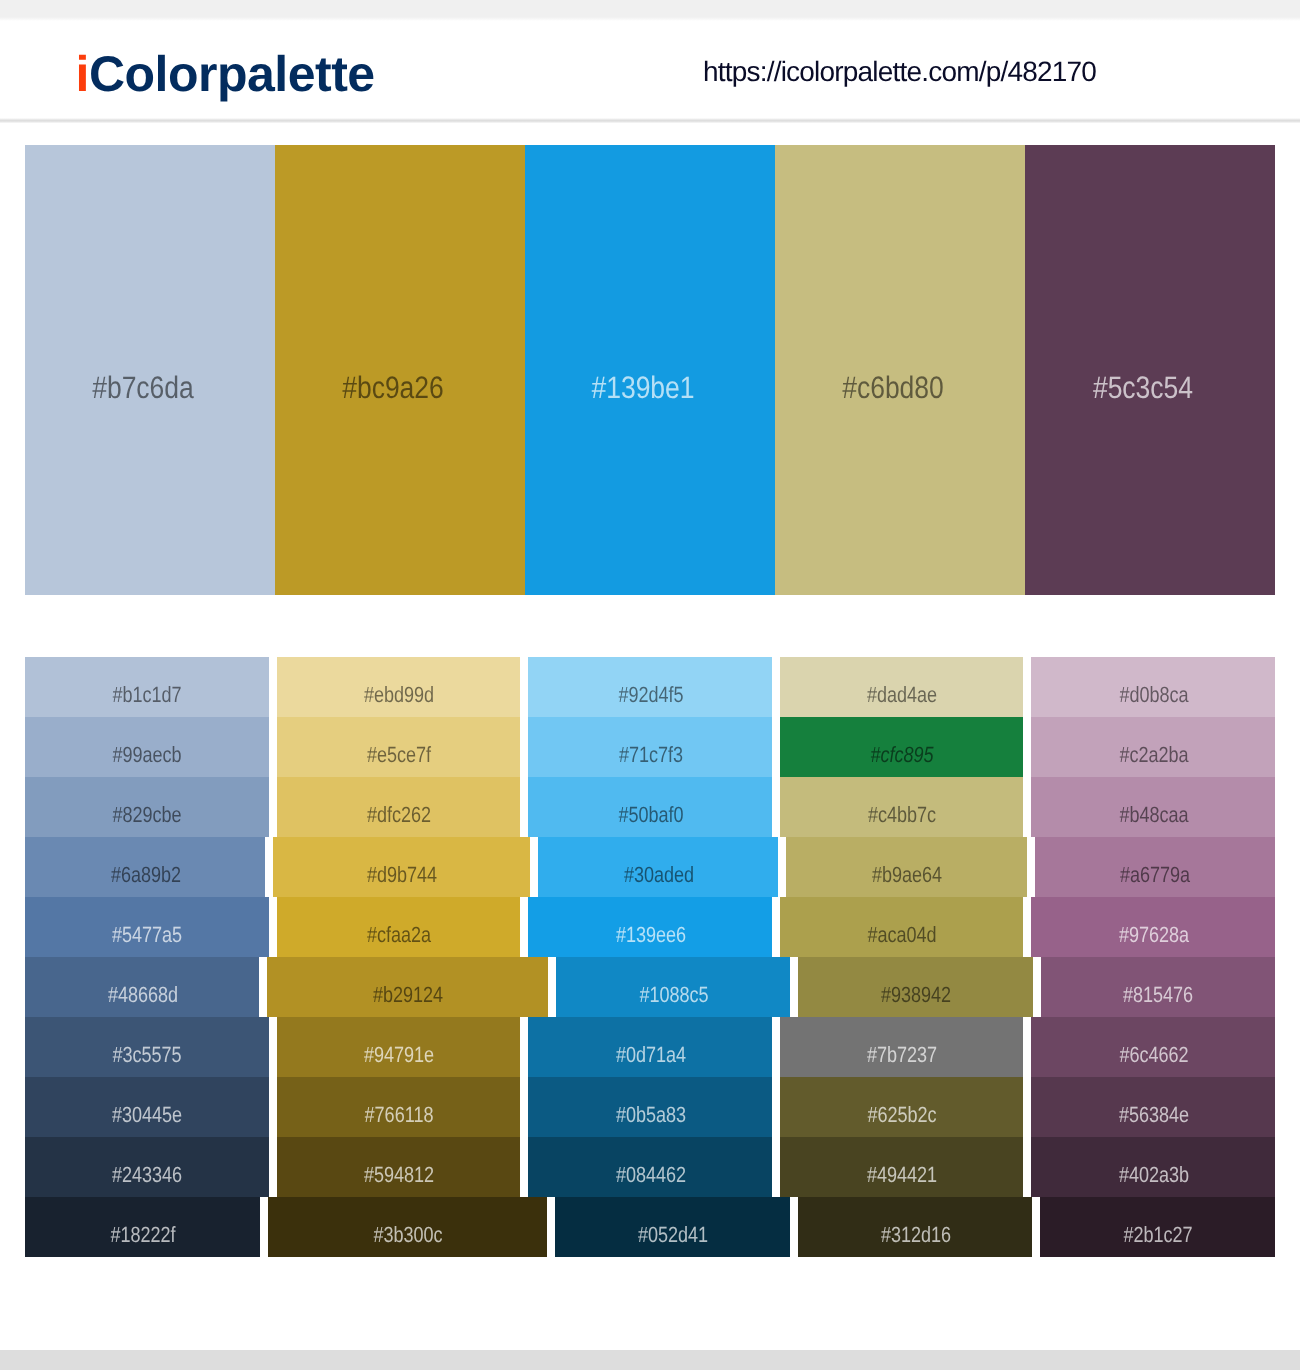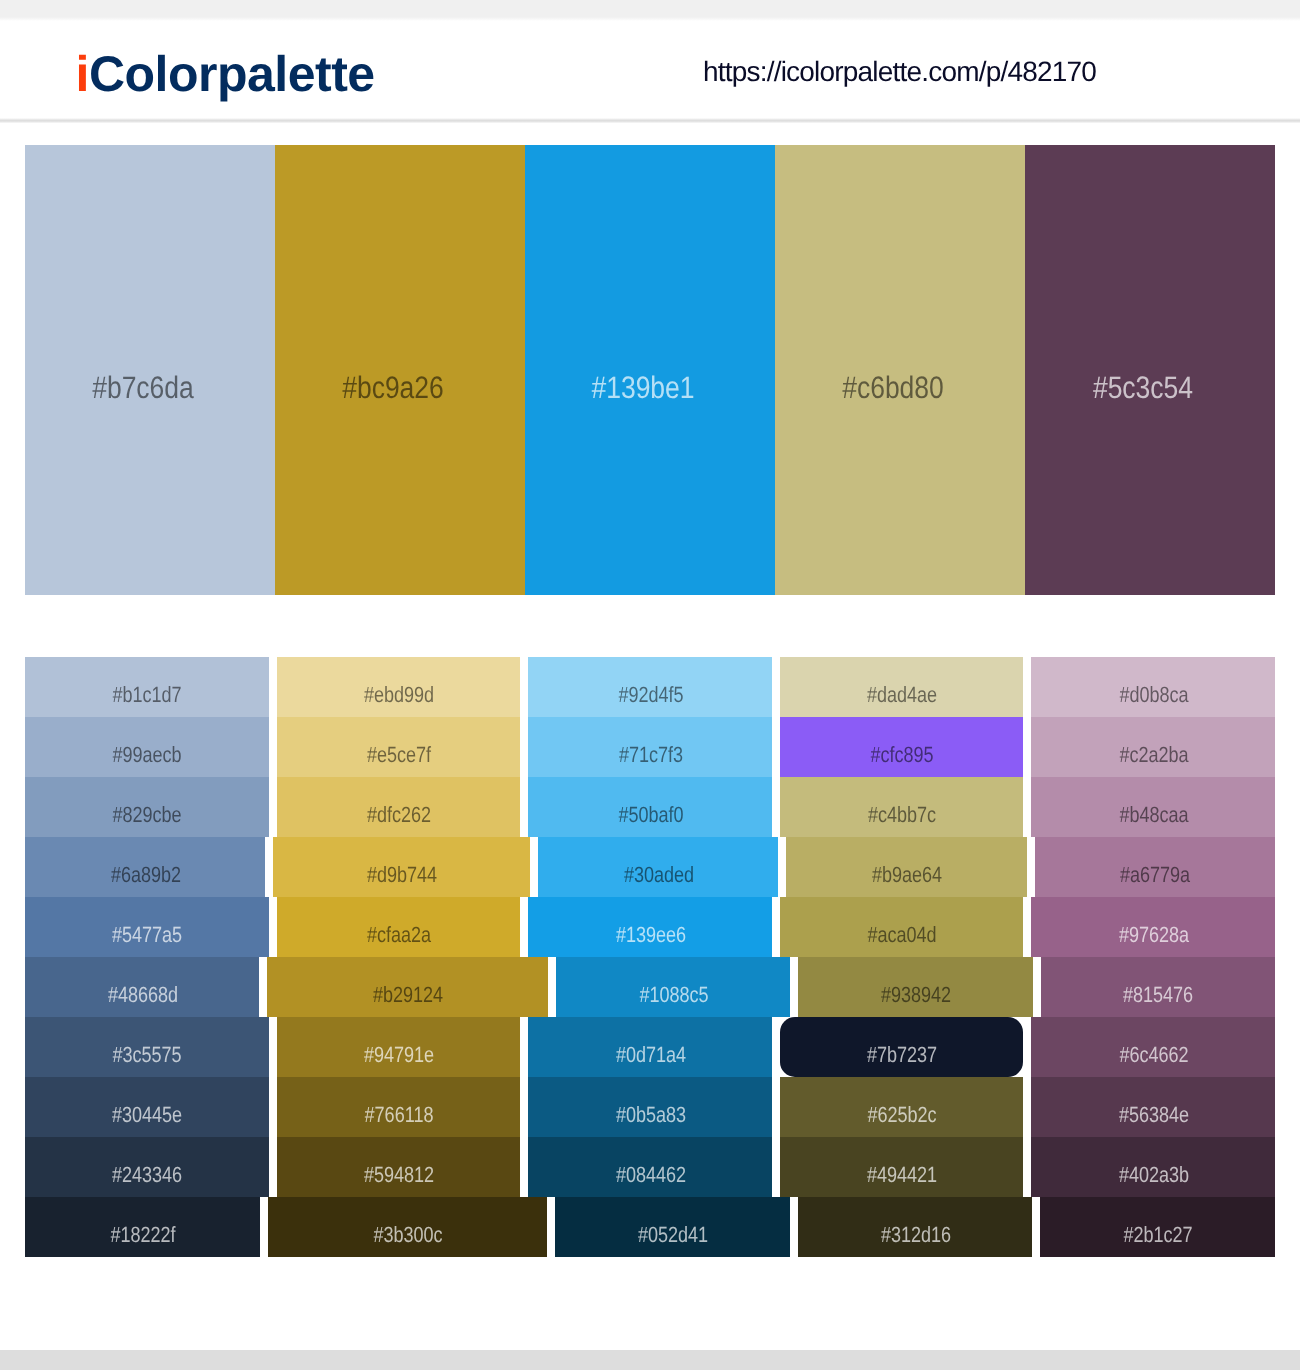--- a/index.html
+++ b/index.html
@@ -106,21 +106,21 @@
     <div class="grow">
       <div class="gcell" style="background: rgb(153, 174, 203);">
         <span class="gcell-hex" style="color: rgba(0, 0, 0, 0.52);">#99aecb</span>
       </div>
       <div class="gcell" style="background: rgb(229, 206, 127);">
         <span class="gcell-hex" style="color: rgba(0, 0, 0, 0.52);">#e5ce7f</span>
       </div>
       <div class="gcell" style="background: rgb(113, 199, 243);">
         <span class="gcell-hex" style="color: rgba(0, 0, 0, 0.52);">#71c7f3</span>
       </div>
-      <div class="gcell" style="background: #8b5cf6;">
+      <div class="gcell" style="background: #15803d; font-style: italic;">
         <span class="gcell-hex" style="color: rgba(0, 0, 0, 0.52);">#cfc895</span>
       </div>
       <div class="gcell" style="background: rgb(194, 162, 186);">
         <span class="gcell-hex" style="color: rgba(0, 0, 0, 0.52);">#c2a2ba</span>
       </div>
     </div>
     <div class="grow">
       <div class="gcell" style="background: rgb(130, 156, 190);">
         <span class="gcell-hex" style="color: rgba(0, 0, 0, 0.52);">#829cbe</span>
       </div>
@@ -191,21 +191,21 @@
     <div class="grow">
       <div class="gcell" style="background: rgb(60, 85, 117);">
         <span class="gcell-hex" style="color: rgba(255, 255, 255, 0.69);">#3c5575</span>
       </div>
       <div class="gcell" style="background: rgb(148, 121, 30);">
         <span class="gcell-hex" style="color: rgba(255, 255, 255, 0.69);">#94791e</span>
       </div>
       <div class="gcell" style="background: rgb(13, 113, 164);">
         <span class="gcell-hex" style="color: rgba(255, 255, 255, 0.69);">#0d71a4</span>
       </div>
-      <div class="gcell" style="background: #0f172a; border-radius: 15px;">
+      <div class="gcell" style="background: #737373;">
         <span class="gcell-hex" style="color: rgba(255, 255, 255, 0.69);">#7b7237</span>
       </div>
       <div class="gcell" style="background: rgb(108, 70, 98);">
         <span class="gcell-hex" style="color: rgba(255, 255, 255, 0.69);">#6c4662</span>
       </div>
     </div>
     <div class="grow">
       <div class="gcell" style="background: rgb(48, 68, 94);">
         <span class="gcell-hex" style="color: rgba(255, 255, 255, 0.69);">#30445e</span>
       </div>

